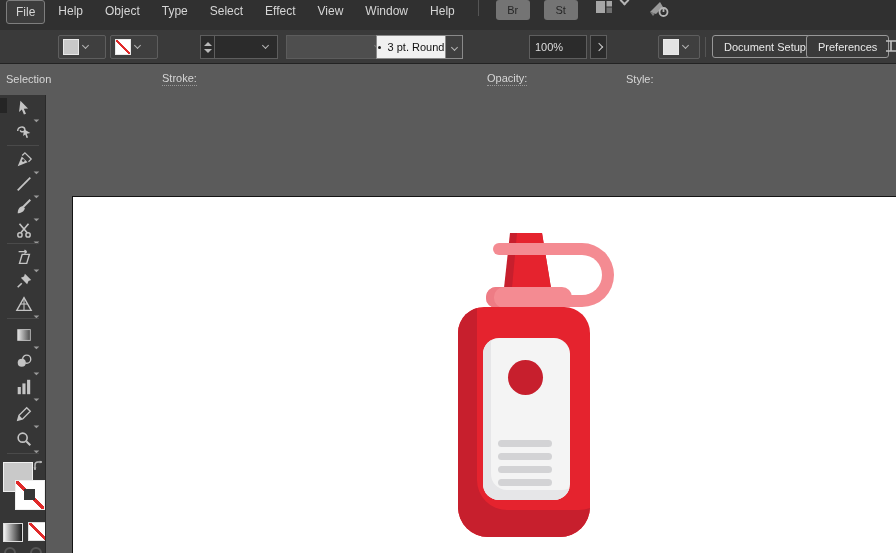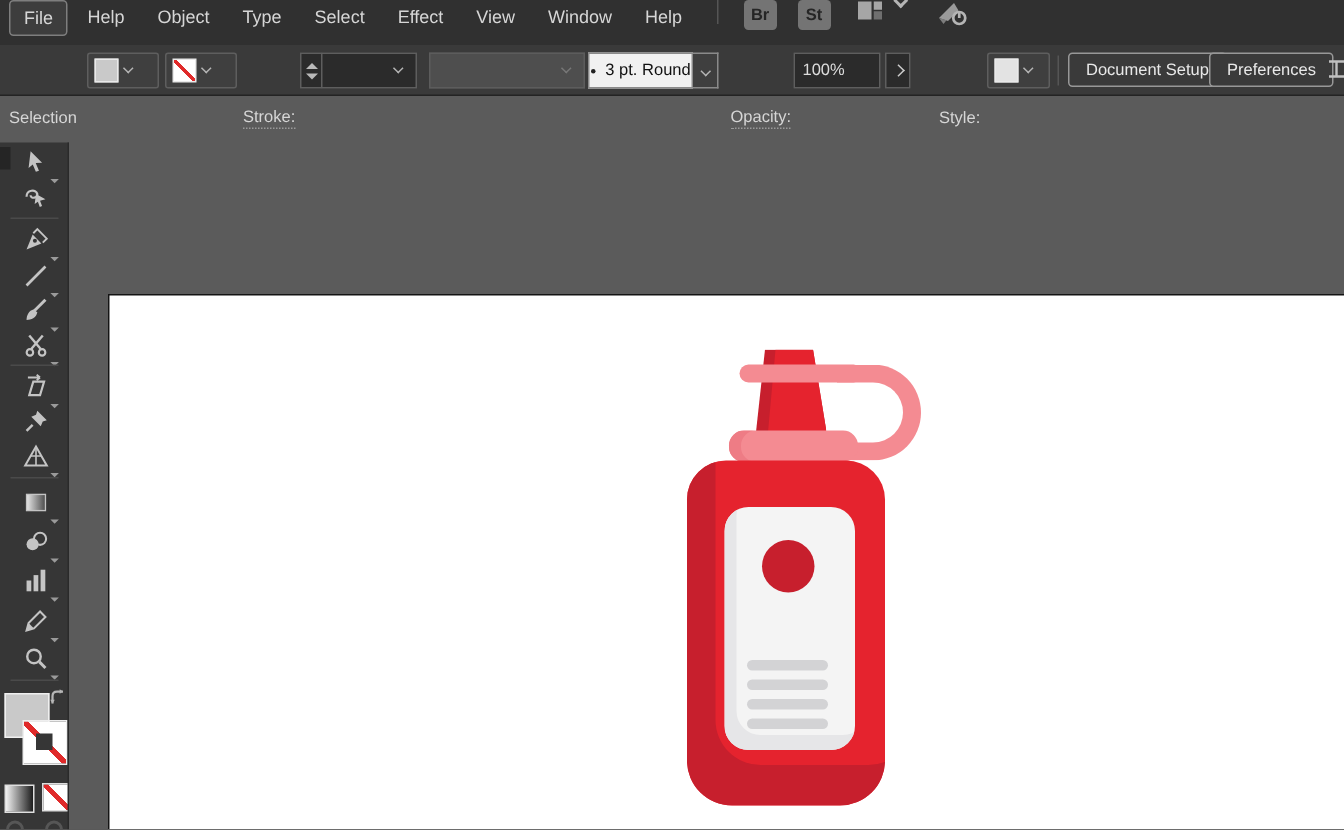--- a/index.html
+++ b/index.html
@@ -4,21 +4,21 @@
 <style>
   html,body{margin:0;padding:0;background:#222;}
   *{box-sizing:border-box;font-family:"Liberation Sans","DejaVu Sans",sans-serif;}
   .app{position:relative;width:896px;height:553px;overflow:hidden;background:var(--pasteboard);user-select:none;}
 
   
   .menubar{position:absolute;left:0;top:0;width:896px;height:30px;background:var(--chrome-dark);display:flex;align-items:flex-start;color:var(--text-light);font-size:12px;}
   .menu-item{padding:4px 9px;margin:0 2px;white-space:nowrap;}
   .menu-item.boxed{border:1px solid #7e7e7e;border-radius:3px;background:#3d3d3d;margin-left:6px;}
   .mb-sep{width:1px;height:16px;background:#555;margin:0 10px 0 12px;}
-  .sq-btn{width:22px;height:20px;background:#747474;color:#262626;font-size:11px;font-weight:bold;display:flex;align-items:center;justify-content:center;border-radius:3px;margin:0 7px;}
+  .sq-btn{width:34px;height:20px;background:#747474;color:#262626;font-size:11px;font-weight:normal;display:flex;align-items:center;justify-content:center;border-radius:3px;margin:0 7px;}
   .ws-icon{margin:0 4px 0 10px;display:flex;align-items:center;}
   .chev{width:7px;height:7px;border-right:2px solid #b5b5b5;border-bottom:2px solid #b5b5b5;transform:rotate(45deg);display:inline-block;margin:-3px 4px 0 4px;}
   .chev.small{width:5px;height:5px;border-width:1.5px;}
   .gpu-icon{margin-left:16px;display:flex;align-items:center;}
 
   
   .controlbar{position:absolute;left:0;top:30px;width:896px;height:34px;background:var(--control-bar);border-bottom:1px solid #232323;color:var(--text-light);font-size:11px;}
   .cb{position:absolute;top:5px;height:24px;display:flex;align-items:center;}
   .cb-label{top:10px;height:14px;margin-top:32px;}
   .dotted{border-bottom:1px dotted #9a9a9a;padding-bottom:1px;}
@@ -133,21 +133,21 @@
       <span class="tri-down"></span>
     </div>
     <div class="cb field" style="left:214px;width:64px;justify-content:flex-end">
       <span class="chev small"></span>
     </div>
 
     <div class="cb field disabled-dd" style="left:286px;width:104px;justify-content:flex-end">
       <span class="chev small" style="border-color:#777"></span>
     </div>
 
-    <div class="cb" style="left:392px">
+    <div class="cb" style="left:376px">
       <span class="white-field">
         <span class="dot"></span>
         <span>3 pt. Round</span>
       </span>
       <span class="chevbox">
         <span class="chev small" style="margin:0"></span>
       </span>
     </div>
 
     <span class="cb cb-label dotted" style="left:487px">Opacity:</span>

